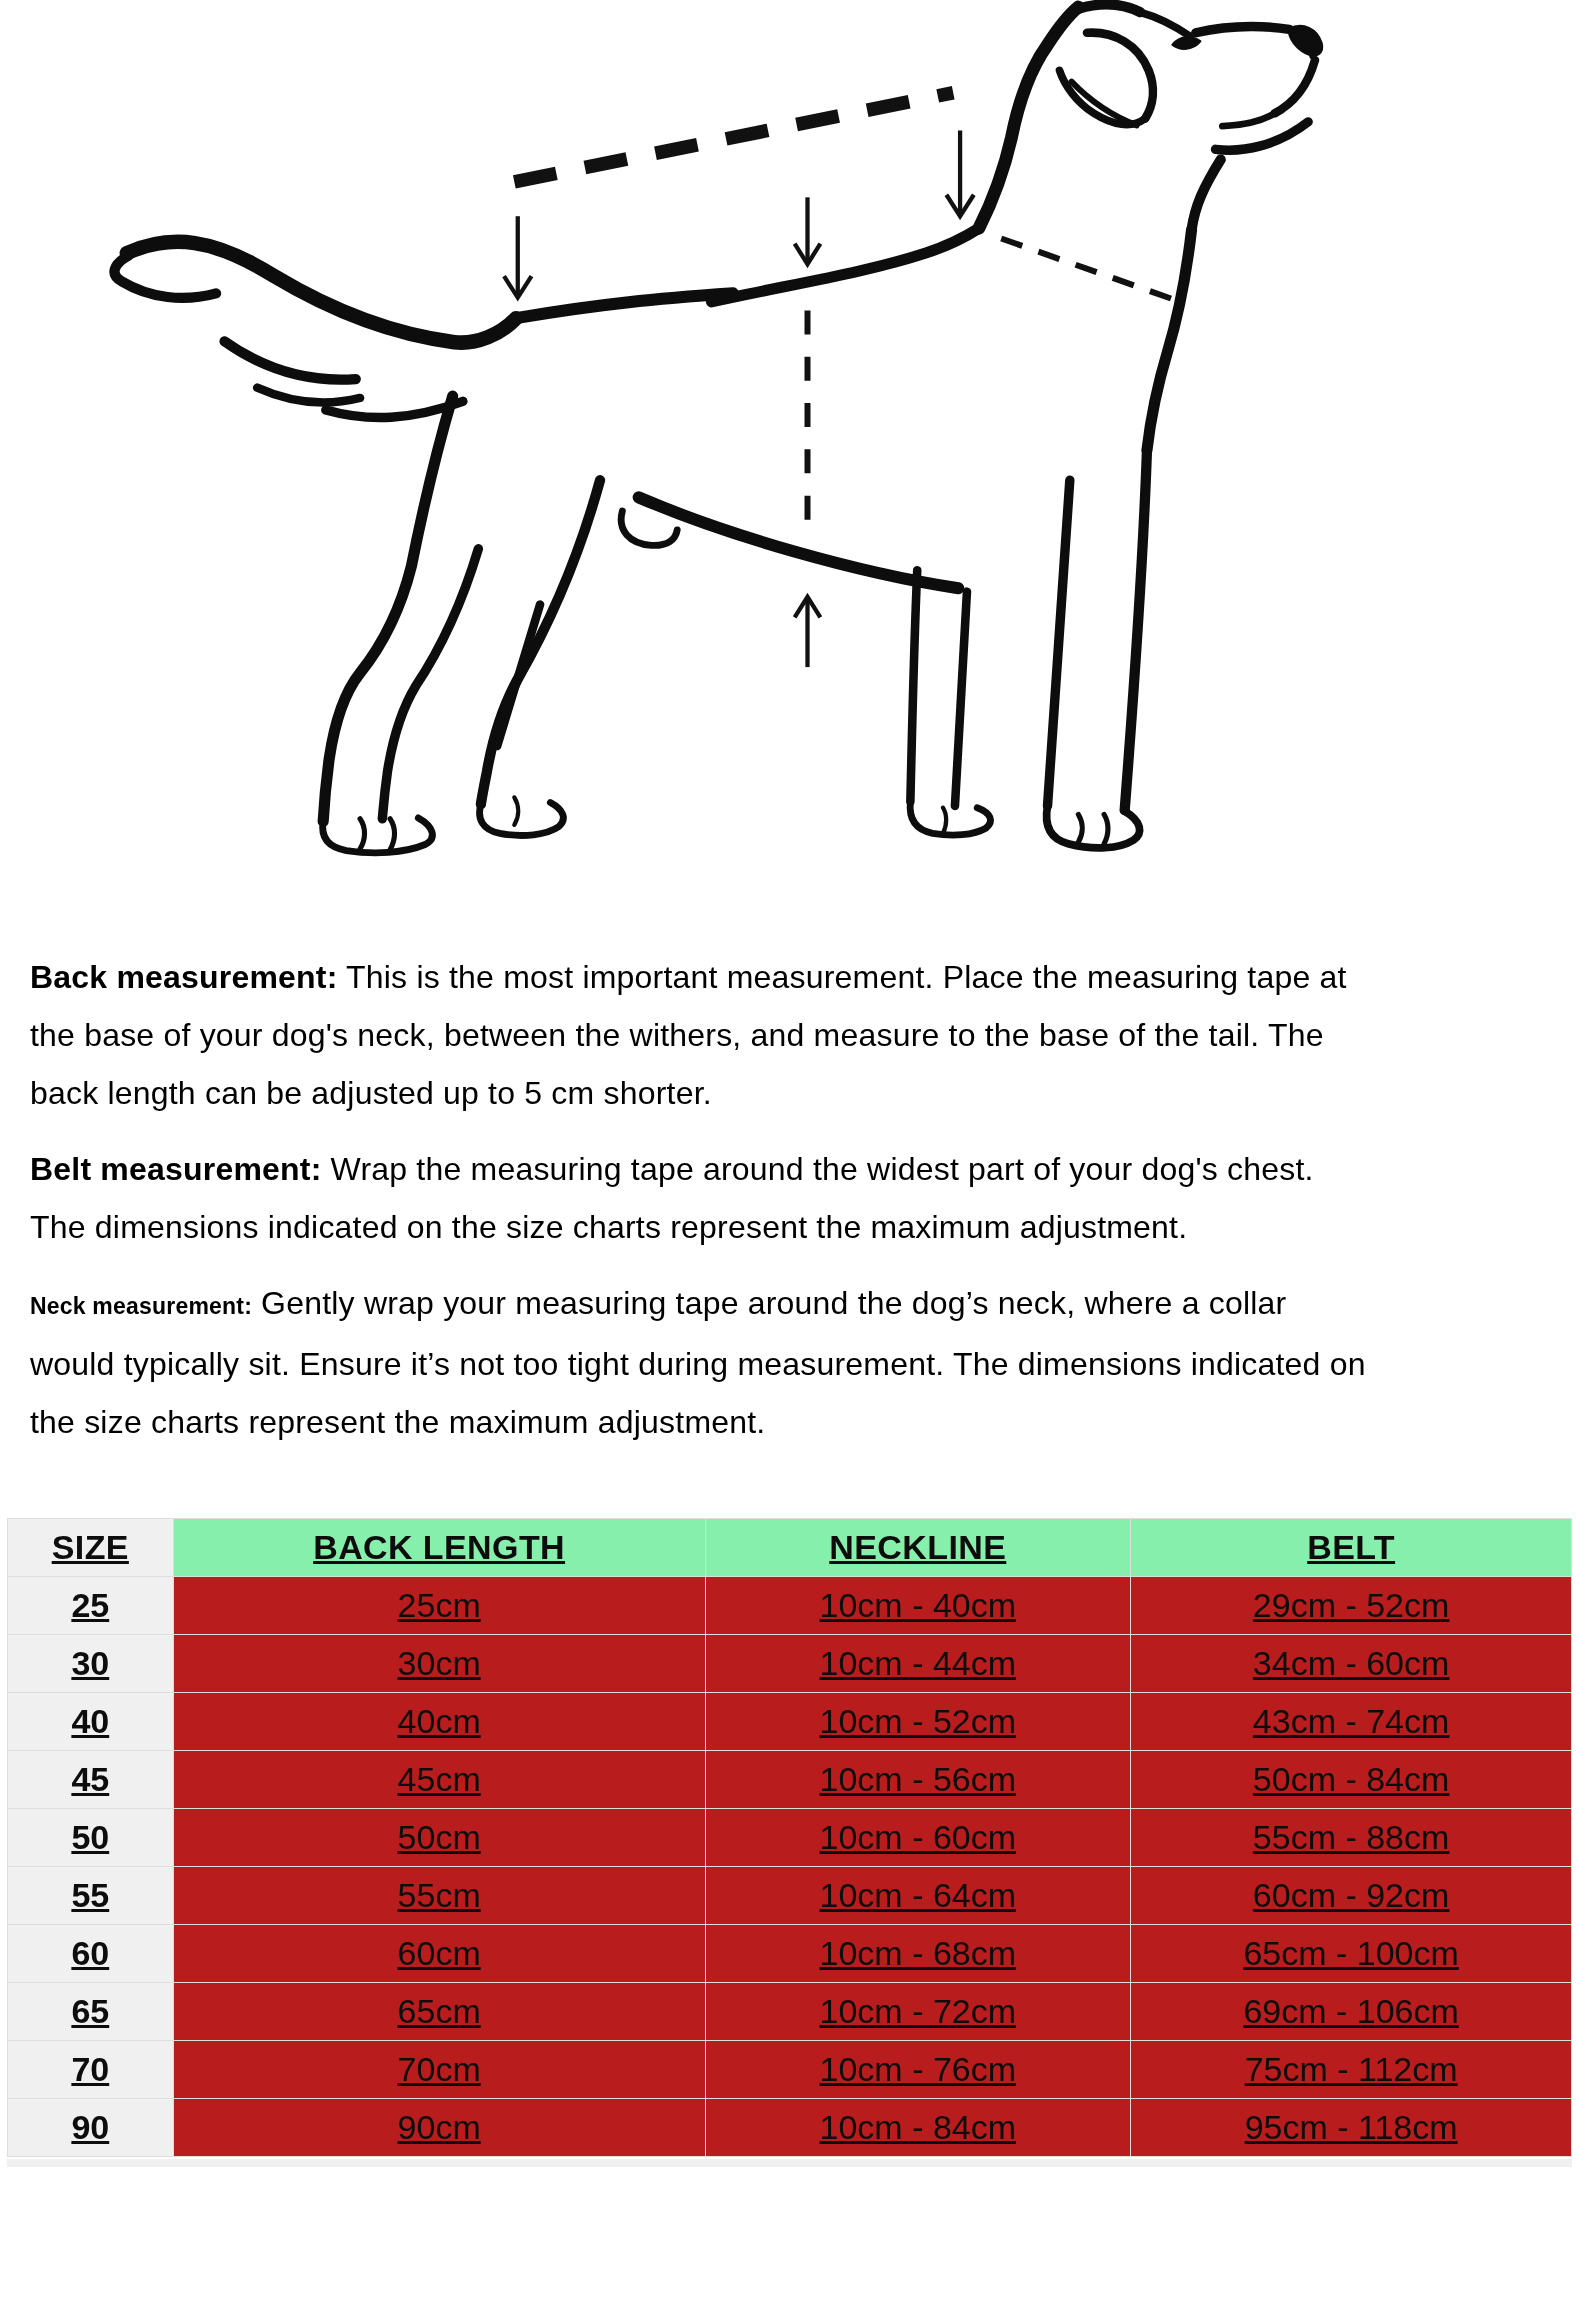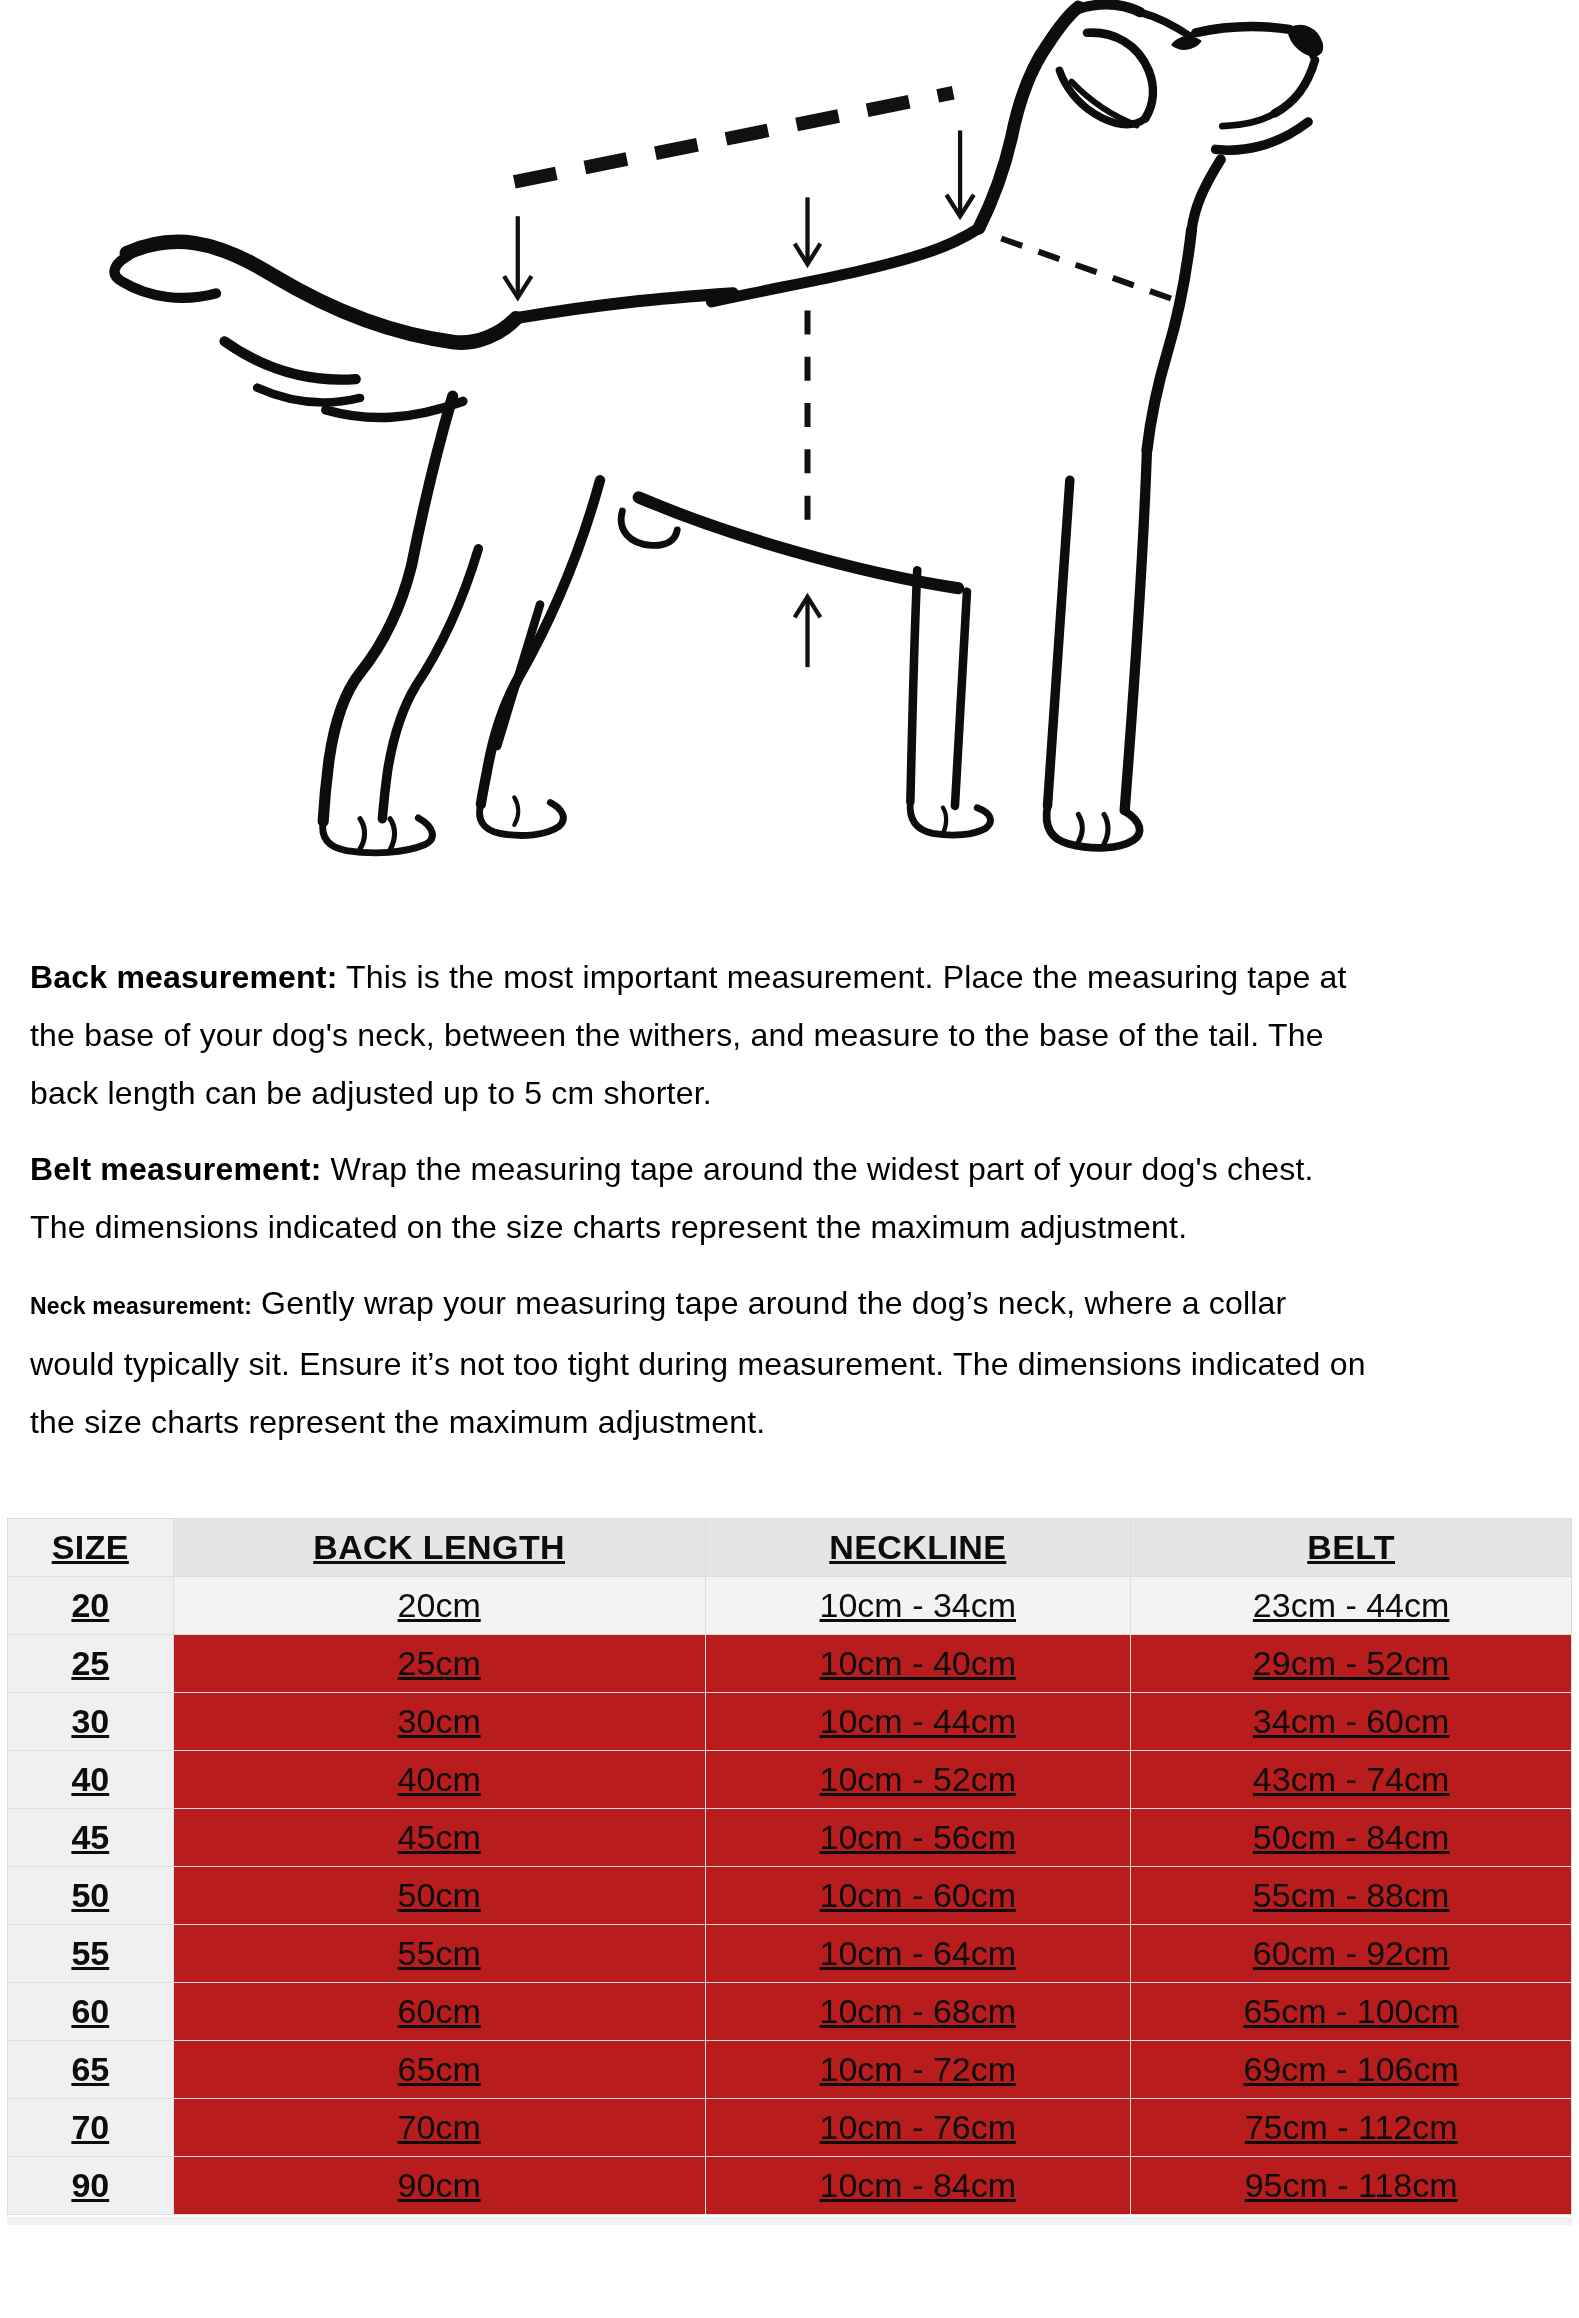--- a/index.html
+++ b/index.html
@@ -40,21 +40,21 @@
     text-align: center;
     vertical-align: middle;
     font-size: 34px;
     padding: 0;
     text-decoration: underline;
   }
   table.size-chart thead th {
     height: 57px;
     font-weight: 700;
     letter-spacing: 0.4px;
-    background: #e5e5e5;
+    background: #86efac;
   }
   table.size-chart th.size-col { background: #f0f0f0; }
   table.size-chart tbody th.size-col {
     font-weight: 700;
     height: 57px;
   }
   table.size-chart tbody td { background: #b91c1c; font-weight: 400; }
   table.size-chart tbody tr.highlight td { background: #f3f3f3; }
   col.c-size   { width: 10.6%; }
   col.c-back   { width: 34.0%; }
@@ -166,26 +166,20 @@
   </colgroup>
   <thead>
     <tr>
         <th class="size-col">SIZE</th>
         <th>BACK LENGTH</th>
         <th>NECKLINE</th>
         <th>BELT</th>
       </tr>
   </thead>
   <tbody>
-      <tr class="highlight">
-        <th class="size-col">20</th>
-        <td>20cm</td>
-        <td>10cm - 34cm</td>
-        <td>23cm - 44cm</td>
-      </tr>
       <tr>
         <th class="size-col">25</th>
         <td>25cm</td>
         <td>10cm - 40cm</td>
         <td>29cm - 52cm</td>
       </tr>
       <tr>
         <th class="size-col">30</th>
         <td>30cm</td>
         <td>10cm - 44cm</td>

